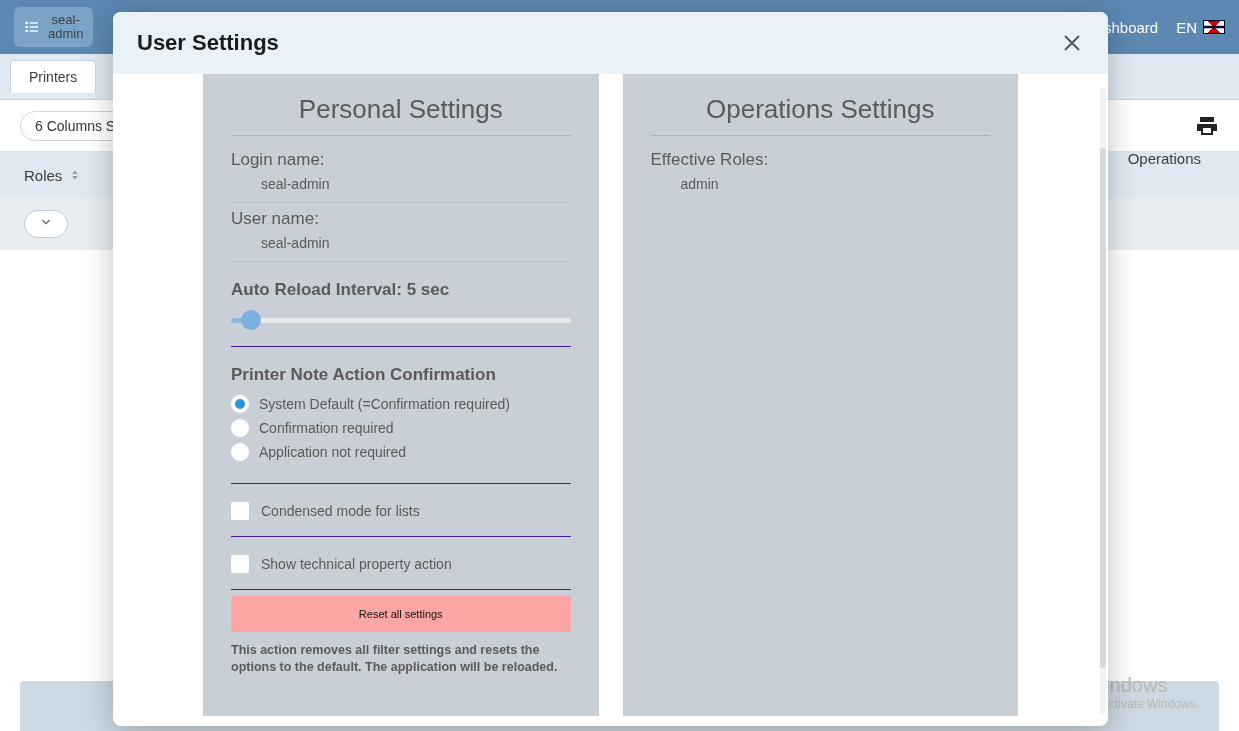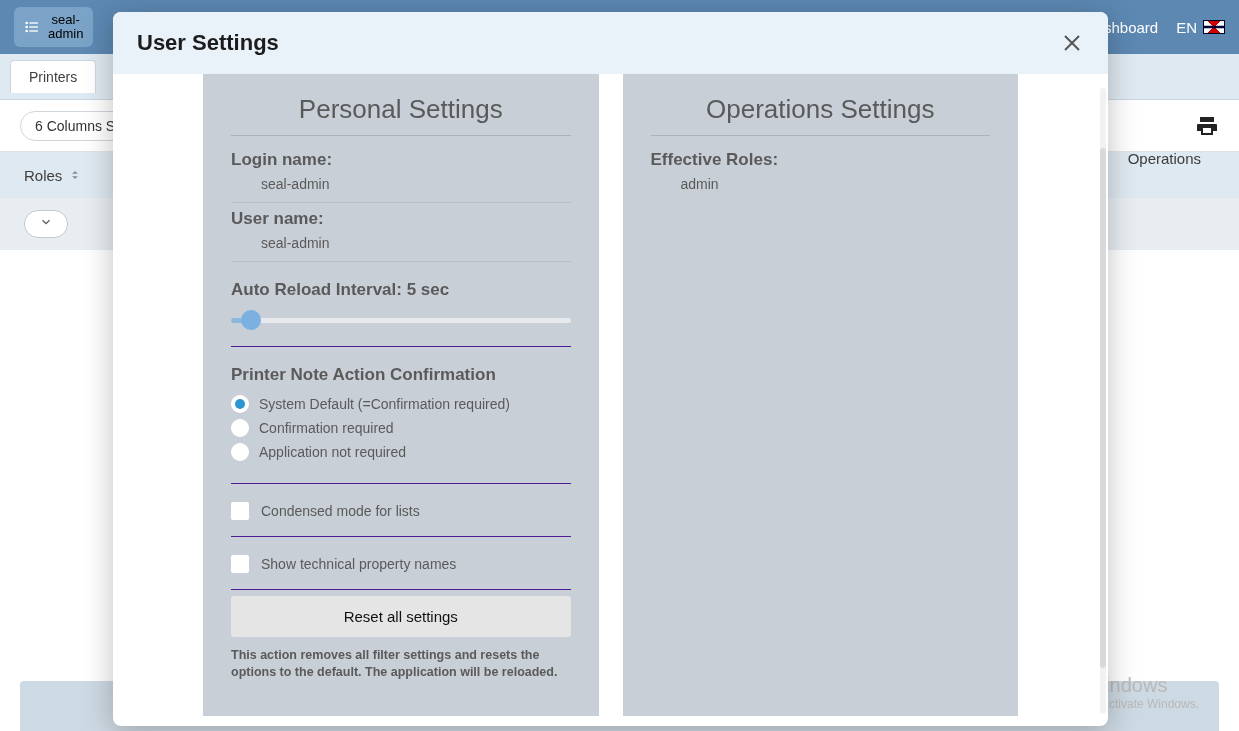--- a/index.html
+++ b/index.html
@@ -1,20 +1,20 @@
 <!DOCTYPE html>
 <html><head>
 <meta charset="utf-8">
 <style>
   * { box-sizing: border-box; margin: 0; padding: 0; font-family: "Segoe UI", Arial, sans-serif; }
   body { width: 1239px; height: 731px; overflow: hidden; background: #fff; position: relative; }
 
   
   .topbar { height: 54px; background: #5c88b2; display:flex; align-items:center; justify-content:space-between; padding:0 14px; }
-  .user-chip { background:#7aa3c7; border-radius:6px; padding:6px 10px; color:#000000; display:flex; align-items:center; gap:8px; font-size:13px; line-height:1.1; }
+  .user-chip { background:#7aa3c7; border-radius:6px; padding:6px 10px; color:#404040; display:flex; align-items:center; gap:8px; font-size:13px; line-height:1.1; }
   .user-chip .lines { text-align:center; }
   .nav-right { display:flex; align-items:center; gap:18px; color:#fff; font-size:15px;}
   .nav-right .link { cursor:pointer; }
   .flag { width:22px; height:14px; background:linear-gradient(#fff,#fff); border:1px solid #000022; position:relative; display:inline-block;}
   .flag::before,.flag::after{content:"";position:absolute;inset:0;}
   .flag::before{background:conic-gradient(#c00 0 12.5%,transparent 0 37.5%,#c00 0 62.5%,transparent 0 87.5%,#c00 0);}
   .flag::after{background:linear-gradient(#003 0 0);clip-path:polygon(0 40%,100% 40%,100% 60%,0 60%);}
 
   .subbar { height:46px; background:#dfe9f1; display:flex; align-items:center; padding:0 10px; gap:12px; border-bottom:1px solid #c9d6e1;}
   .tab { background:#fff; border:1px solid #c9d6e1; border-bottom:none; border-radius:4px 4px 0 0; padding:8px 18px; font-size:14px; color:#404040;}
@@ -34,41 +34,41 @@
 
   
   .modal-backdrop { position:absolute; inset:0; }
   .modal { position:absolute; left:113px; top:12px; width:995px; height:714px; background:#fff; border-radius:8px; box-shadow:0 6px 30px rgba(0,0,0,.25); display:flex; flex-direction:column; overflow:hidden;}
   .modal-head { background:#e9f1f9; padding:18px 24px; display:flex; align-items:center; justify-content:space-between;}
   .modal-head h1 { font-size:22px; font-weight:600; color:#1c1c1c;}
   .close-x { width:24px;height:24px; cursor:pointer; color:#555;}
   .modal-body { flex:1; display:flex; gap:24px; padding:0 90px 10px 90px; overflow:auto;}
   .panel { flex:1; background:#c9cfd7; border-radius:0; padding:20px 28px 30px 28px; min-width:0;}
   .panel h2 { text-align:center; font-size:26px; font-weight:400; color:#5a5a5a; padding-bottom:10px; border-bottom:1px solid #adb3bb; margin-bottom:14px;}
-  .field-label { font-size:17px; font-weight:700; color:#5a5a5a; margin-top:0;}
+  .field-label { font-size:17px; font-weight:400; color:#5a5a5a; margin-top:0;}
   .field-value { font-size:14px; color:#5a5a5a; padding:6px 0 10px 30px; border-bottom:1px solid #b7bdc5; margin-bottom:6px;}
   .sect { margin-top:18px; border-bottom:1px solid #4c1d95; padding-bottom:16px;}
   .sect h3 { font-size:17px; font-weight:600; color:#5a5a5a; margin-bottom:10px;}
 
   
   .slider-wrap { position:relative; height:20px; margin-top:6px;}
   .slider-track { position:absolute; left:0; right:0; top:8px; height:5px; background:#e7e9ec; border-radius:3px;}
   .slider-fill  { position:absolute; left:0; width:6%; top:8px; height:5px; background:#8db8de; border-radius:3px;}
   .slider-thumb { position:absolute; left:3%; top:0; width:20px;height:20px; background:#7bb0e0; border-radius:50%;}
 
   
   .radio-row { display:flex; align-items:center; gap:10px; margin:6px 0; color:#5a5a5a; font-size:14px;text-align:center;}
   .radio { width:18px;height:18px;border-radius:50%;background:#fff; display:flex;align-items:center;justify-content:center;}
   .radio.sel::after{content:"";width:10px;height:10px;border-radius:50%;background:#2e95d3;}
 
   
   .check-row{ display:flex; align-items:center; gap:12px; color:#5a5a5a; font-size:14px;}
   .check{ width:18px;height:18px;background:#fff;border-radius:2px;}
 
-  .reset-btn { width:100%; background:#e5e5e5; color:#111; border:none; border-radius:3px; padding:12px 0; font-size:15px; cursor:pointer; margin-top:6px;}
+  .reset-btn { width:100%; background:#fca5a5; color:#111; border:none; border-radius:3px; padding:12px 0; font-size:11px; cursor:pointer; margin-top:6px;}
   .reset-note { font-size:12.5px; font-weight:600; color:#5a5a5a; margin-top:10px; line-height:1.35;}
 
   .scroll-ind{position:absolute; right:2px; top:76px; bottom:12px; width:6px; background:#f2f2f2; border-radius:3px;}
   .scroll-thumb{position:absolute; left:0; right:0; top:60px; height:520px; background:#d7d9db; border-radius:3px;}
 
   .ops-col{position:absolute; right:38px; top:150px; color:#3d3d3d; font-size:15px;}
 </style>
 </head>
 <body>
 
@@ -182,21 +182,21 @@
       <div class="sect">
         <div class="check-row">
           <span class="check"></span>
           <span>Condensed mode for lists</span>
         </div>
       </div>
 
       <div class="sect">
         <div class="check-row">
           <span class="check"></span>
-          <span>Show technical property names</span>
+          <span>Show technical property action</span>
         </div>
       </div>
 
       <button class="reset-btn">Reset all settings</button>
       <div class="reset-note">This action removes all filter settings and resets the options to the default. The application will be reloaded.</div>
     </div>
 
     <div class="panel">
       <h2>Operations Settings</h2>
       <div class="field-label">Effective Roles:</div>

